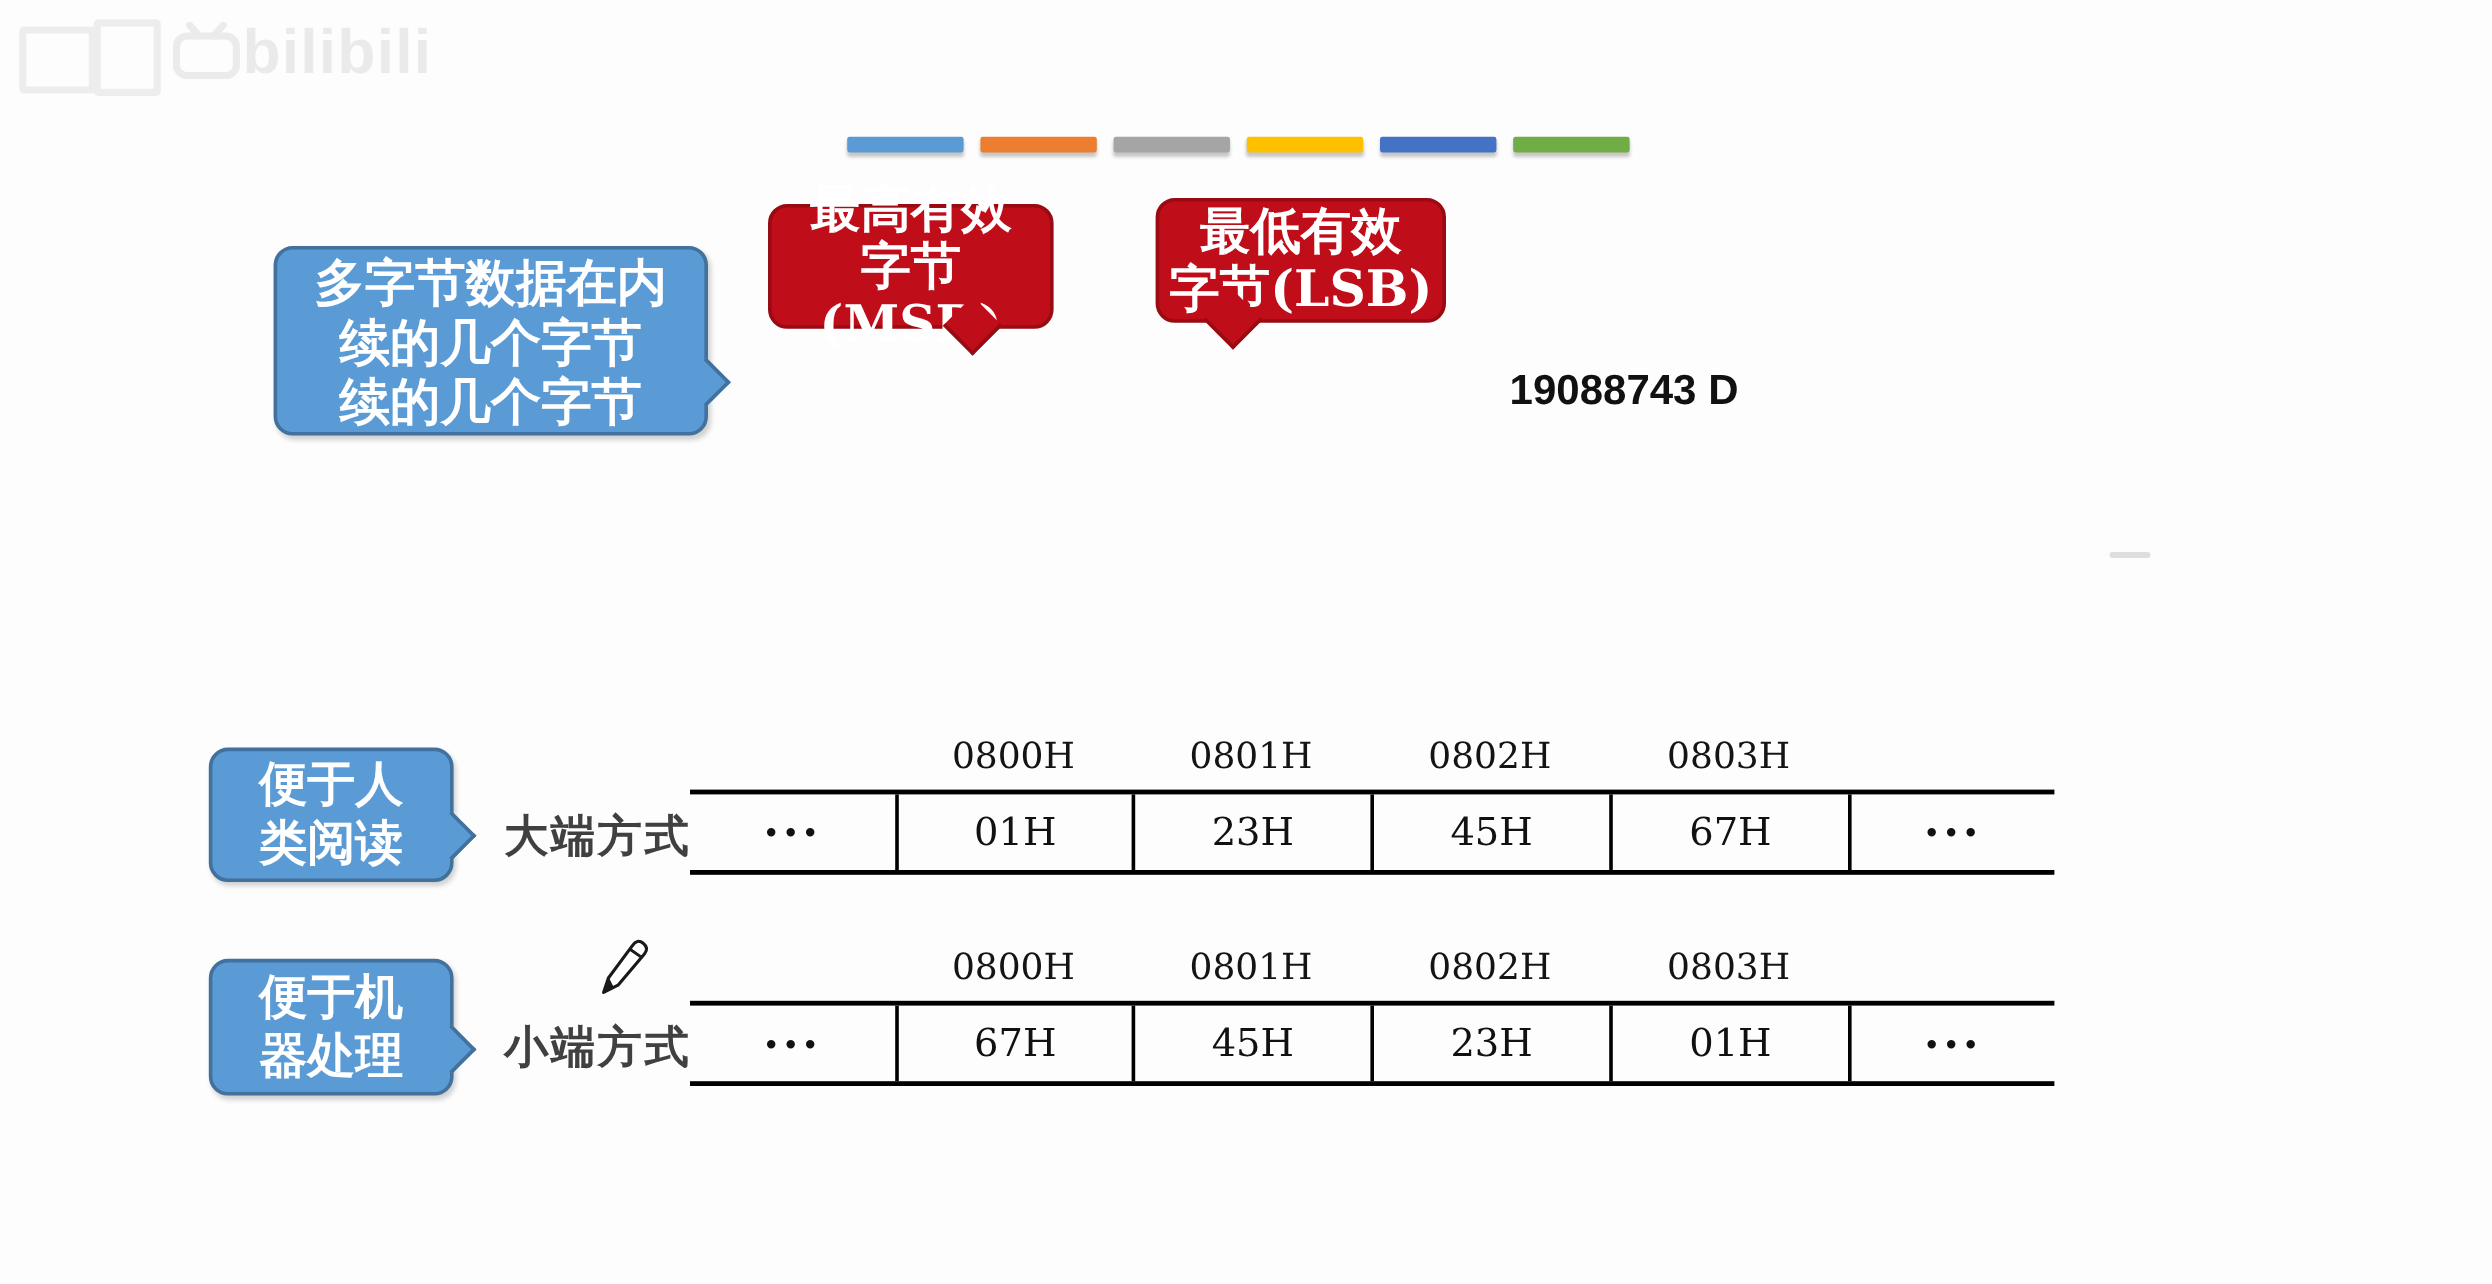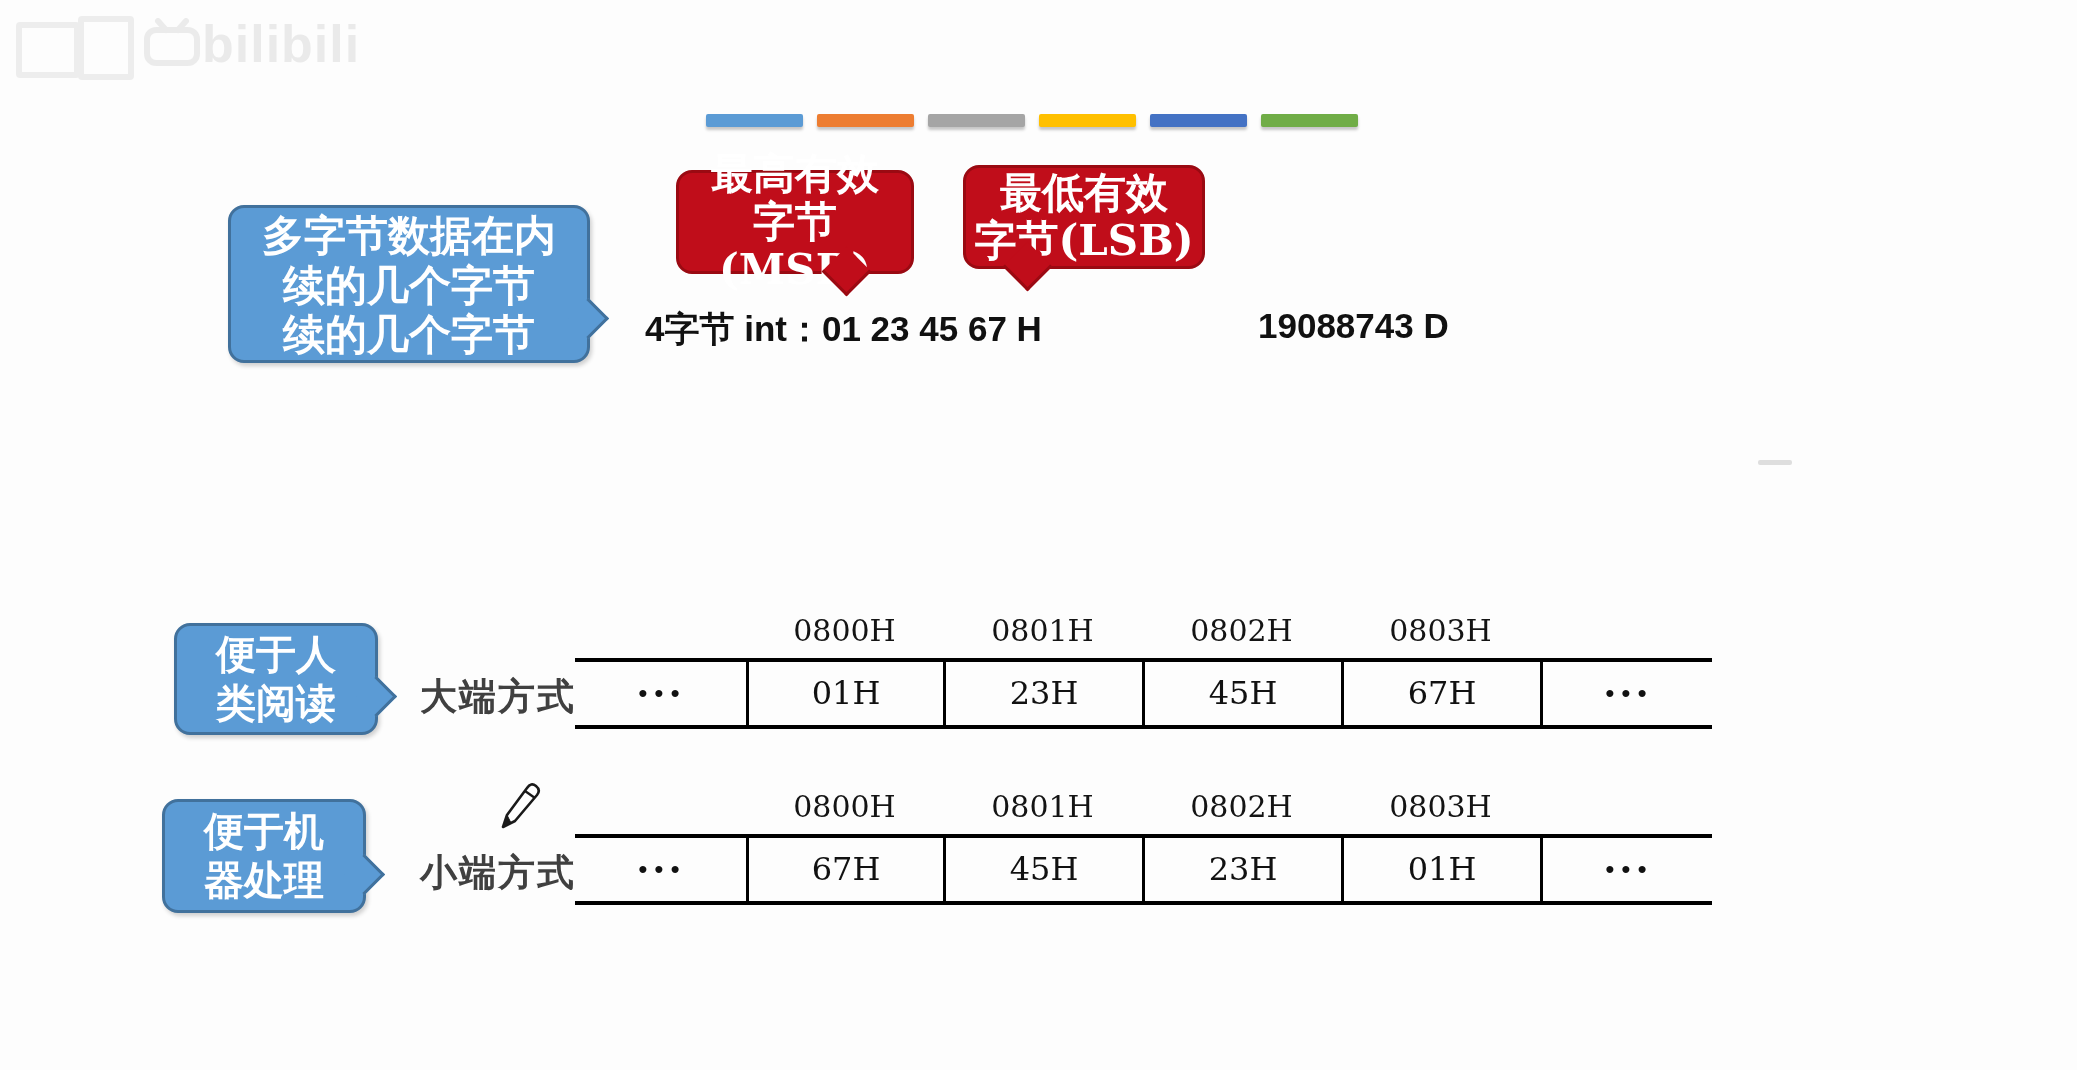--- a/index.html
+++ b/index.html
@@ -35,28 +35,28 @@
   .tail.right{
     width:26px;height:26px;background:#5B9BD5;transform:rotate(45deg);
     border-top:3px solid #41719C;border-right:3px solid #41719C;right:-16px;
   }
   .tail.down{
     width:32px;height:32px;background:#C00D1A;transform:rotate(45deg);
     border-right:3px solid #9A0A12;border-bottom:3px solid #9A0A12;bottom:-18px;
   }
   .b-multibyte{left:228px;top:205px;width:356px;height:152px;font-size:42px;line-height:1.18;justify-content:flex-end;}
   .b-multibyte .tail{top:96px;}
-  .b-msb{left:676px;top:170px;width:232px;height:98px;font-size:42px;line-height:1.15;}
+  .b-msb{left:640px;top:170px;width:232px;height:98px;font-size:42px;line-height:1.15;}
   .b-msb .tail{left:150px;}
   .b-lsb{left:963px;top:165px;width:236px;height:98px;font-size:42px;line-height:1.15;}
   .b-lsb .tail{left:44px;}
   .b-side{width:198px;font-size:40px;line-height:1.22;}
   .b-human{left:174px;top:623px;height:106px;}
   .b-human .tail{top:56px;}
-  .b-machine{left:162px;top:799px;height:108px;}
+  .b-machine{left:174px;top:799px;height:108px;}
   .b-machine .tail{top:58px;}
   
   .intline{position:absolute;left:645px;top:306px;font-size:35px;font-weight:bold;white-space:nowrap;}
   .decvalue{position:absolute;left:1258px;top:306px;font-size:35px;font-weight:bold;white-space:nowrap;}
   .binline{position:absolute;left:648px;top:390px;font-size:35px;font-weight:bold;white-space:nowrap;letter-spacing:.5px;}
   
   .mode-label{
     position:absolute;font-family:Liberation Serif, serif;
     font-weight:bold;font-size:37px;letter-spacing:2px;color:#404040;white-space:nowrap;
   }
@@ -112,23 +112,20 @@
     <span class="ln">最高有效</span>
     <span class="ln">字节(MSB)</span>
     <span class="tail down"></span>
   </div>
   <div class="bubble red b-lsb">
     <span class="ln">最低有效</span>
     <span class="ln">字节(LSB)</span>
     <span class="tail down"></span>
   </div>
 
-  <div class="intline">
-    <span>4字节 int：</span><span>01 23 45 67 H</span>
-  </div>
   <div class="decvalue">19088743 D</div>
 
   <div class="bubble blue b-side b-human">
     <span class="ln">便于人</span>
     <span class="ln">类阅读</span>
     <span class="tail right"></span>
   </div>
   <div class="mode-label" style="left:420px;top:672px;">大端方式</div>
 
   <div class="addr-row" style="top:613px;">

